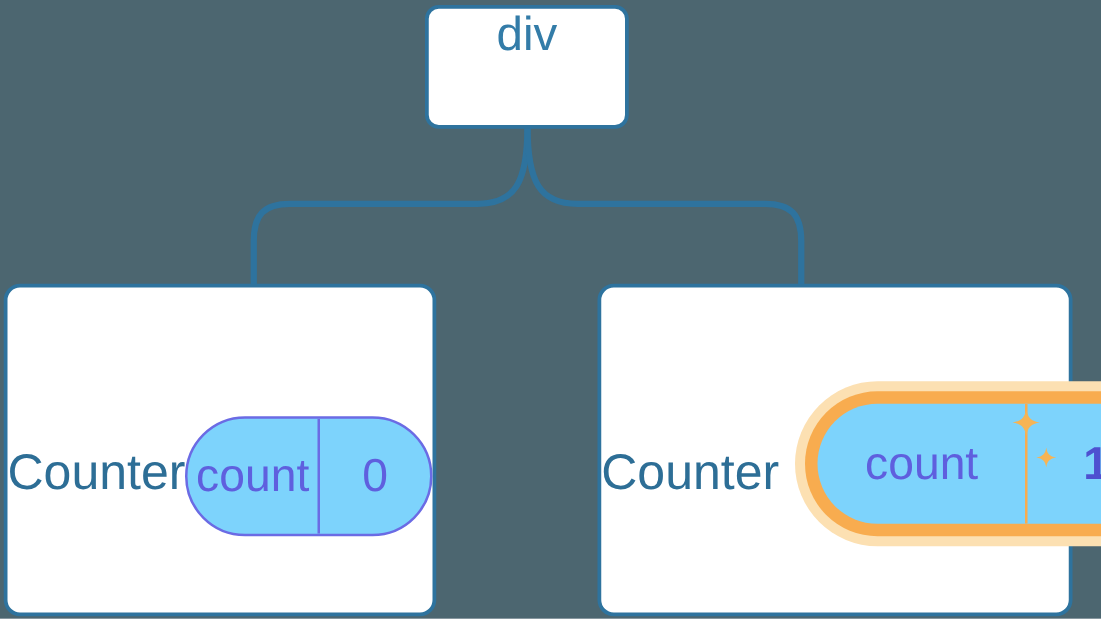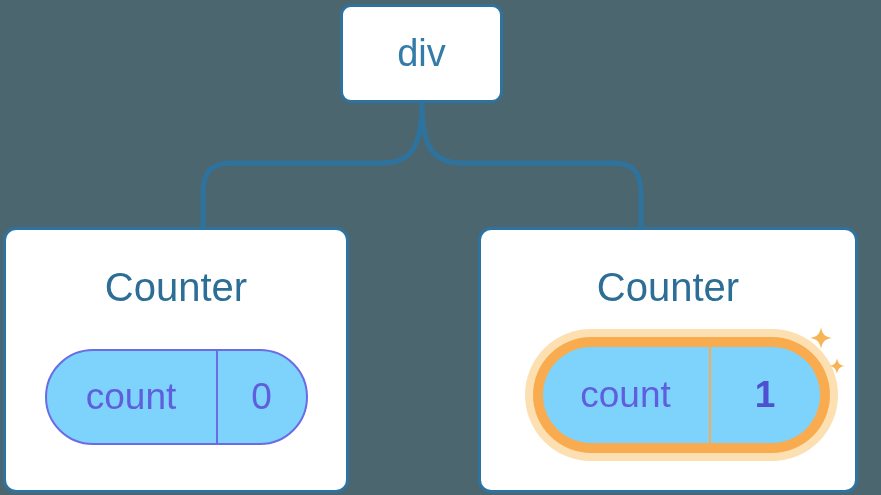--- a/index.html
+++ b/index.html
@@ -17,38 +17,37 @@
   }
   .root-box {
     position: absolute;
     left: 340px; top: 4px;
     width: 163px; height: 99px;
     box-sizing: border-box;
     background: #ffffff;
     border: 3px solid #2E739E;
     border-radius: 11px;
     display: flex;
-    align-items: center;
     justify-content: center;
   }
   .root-label {
     font-size: 38px;
     color: #337CA8;
     font-weight: 500;
   }
   .card {
     position: absolute;
     top: 227px;
     height: 266px;
     box-sizing: border-box;
     background: #ffffff;
     border: 3px solid #2E739E;
     border-radius: 13px;
     display: flex;
-    flex-direction: column;
+    flex-direction: row;
     align-items: center;
   }
   .card-left  { left: 3px;   width: 346px; }
   .card-right { left: 478px; width: 380px; }
   .card-title {
     margin-top: 36px;
     font-size: 40px;
     line-height: 42px;
     font-weight: 500;
     color: #2D6E96;

